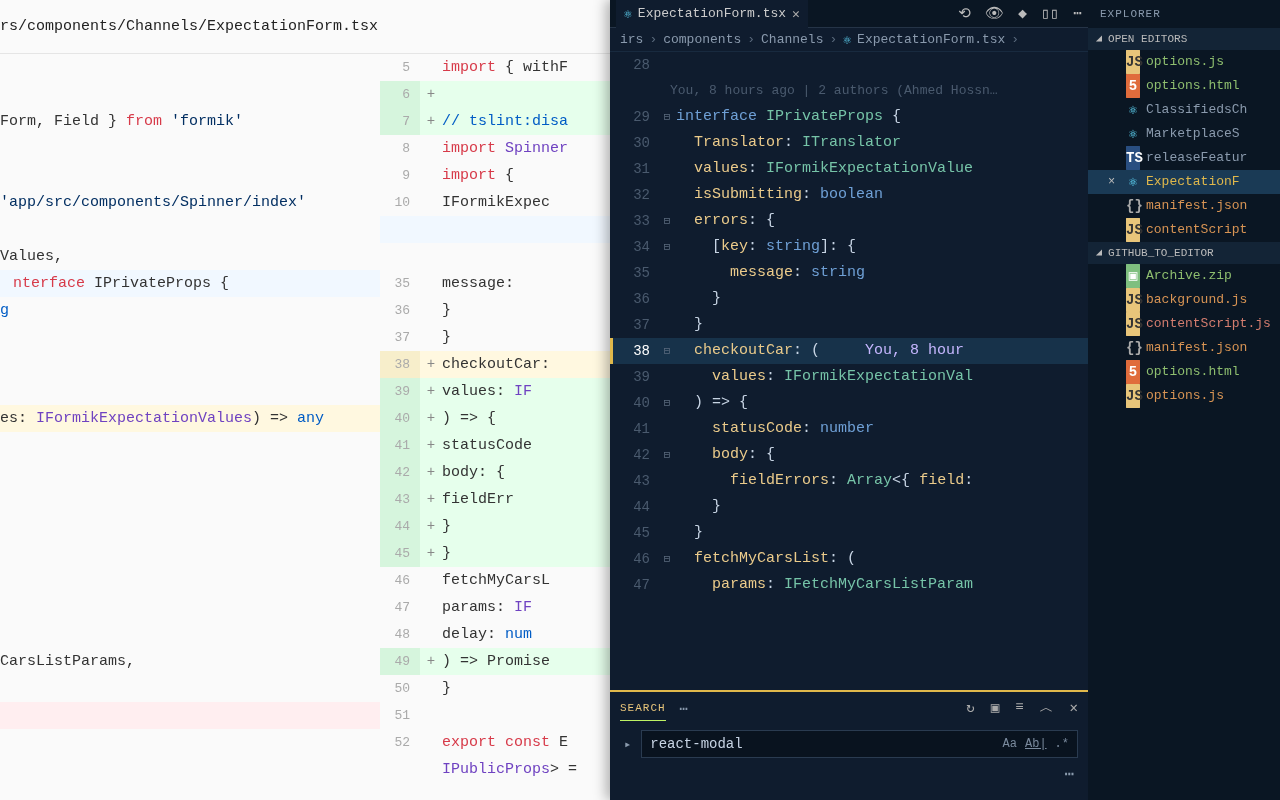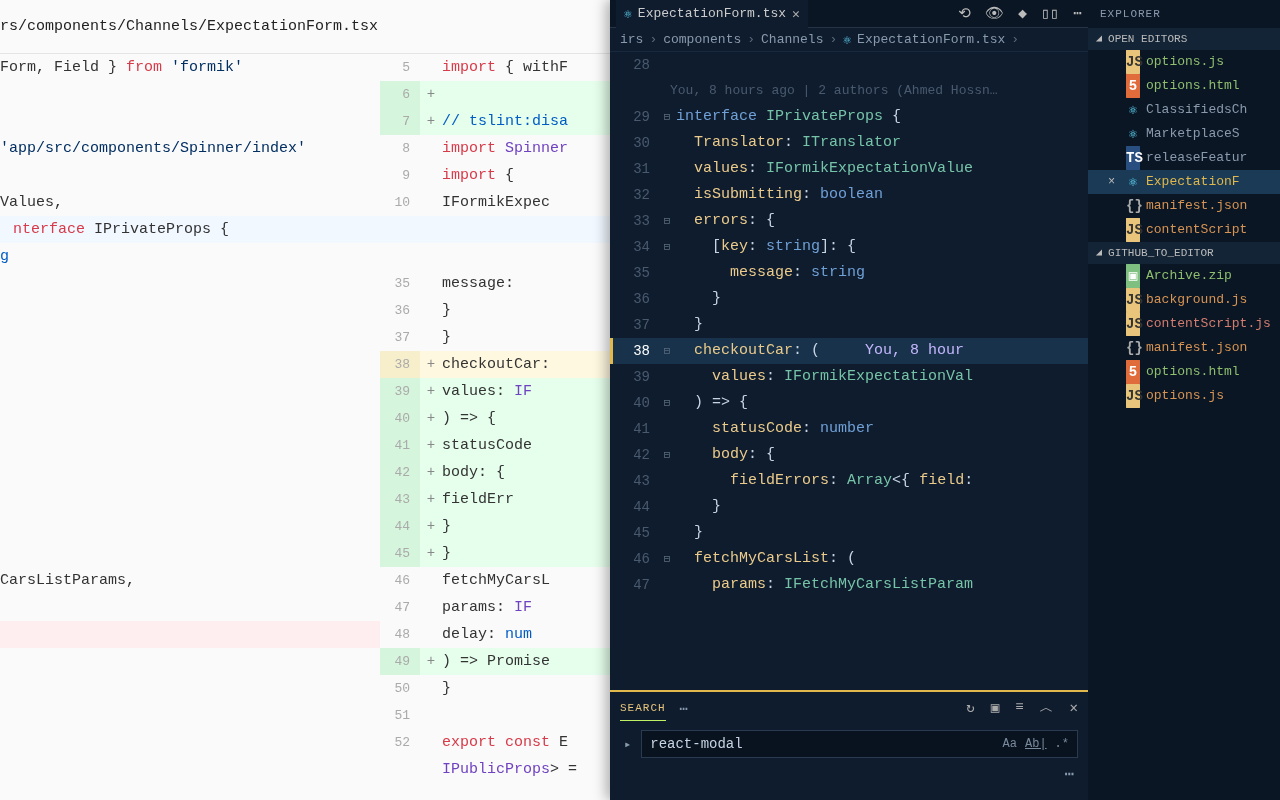--- a/index.html
+++ b/index.html
@@ -26,21 +26,21 @@
 .diff-header {
   padding: 18px 10px 18px 0;
   font-size: 15px;
   color: #222;
   border-bottom: 1px solid #e5e5e5;
   white-space: nowrap;
   overflow: hidden;
 }
 .diff-body { display: flex; }
 .diff-left, .diff-right { display: flex; flex-direction: column; }
-.diff-left { width: 380px; }
+.diff-left { width: 380px; justify-content: flex-end; }
 .diff-right { flex: 1; }
 .diff-row {
   display: flex;
   height: 27px;
   line-height: 27px;
   white-space: nowrap;
   overflow: hidden;
 }
 .diff-row .ln {
   width: 40px;
@@ -321,20 +321,23 @@
           <span class="code"><span class="fn">g</span></span>
         </div>
         <div class="diff-row context">
           <span class="code"></span>
         </div>
         <div class="diff-row context">
           <span class="code"></span>
         </div>
         <div class="diff-row context">
           <span class="code"></span>
+        </div>
+        <div class="diff-row modified">
+          <span class="code">es: <span class="type">IFormikExpectationValues</span>) =&gt; <span class="fn">any</span></span>
         </div>
         <div class="diff-row context">
           <span class="code"></span>
         </div>
         <div class="diff-row context">
           <span class="code"></span>
         </div>
         <div class="diff-row context">
           <span class="code"></span>
         </div>

